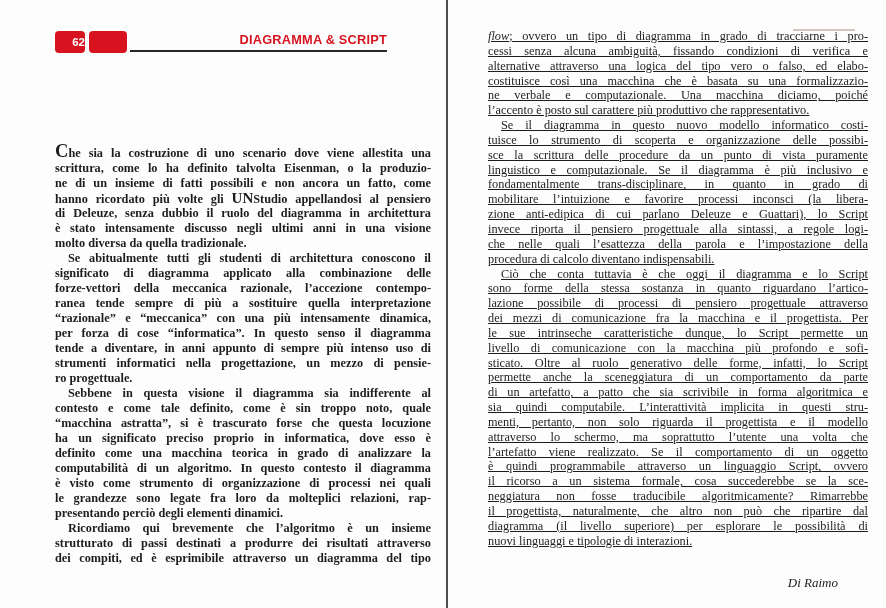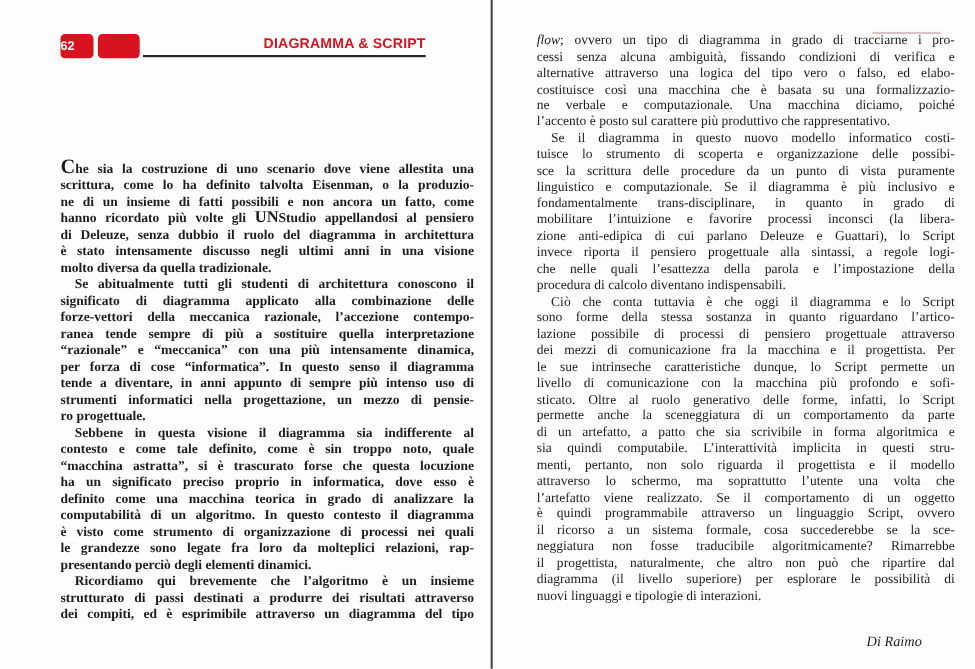--- a/index.html
+++ b/index.html
@@ -5,39 +5,39 @@
   html,body{margin:0;padding:0;}
   body{width:886px;height:608px;background:#ffffff;}
   .scan{position:relative;width:886px;height:608px;background:#fdfdfd;overflow:hidden;
         font-family:"Liberation Serif","DejaVu Serif",serif;color:var(--ink,#1d1d1d);}
 
   
   .spine{position:absolute;left:446px;top:0;width:2px;height:608px;background:var(--spine,#4e4e4e);}
 
   
   .badge{position:absolute;top:31px;height:22px;background:var(--accent,#d6131f);border-radius:4px;}
-  .badge1{left:55px;width:30px;display:flex;align-items:center;justify-content:flex-start;}
+  .badge1{left:55px;width:30px;display:flex;align-items:center;justify-content:flex-end;}
   .badge1 span{color:#ffffff;font-family:"Liberation Sans","DejaVu Sans",sans-serif;
                font-weight:bold;font-size:11.5px;}
   .badge2{left:89px;width:38px;}
   .running-title{position:absolute;left:135px;top:30px;width:252px;height:19px;line-height:19px;
                  text-align:right;color:var(--accent,#d6131f);
                  font-family:"Liberation Sans","DejaVu Sans",sans-serif;
                  font-weight:bold;font-size:12.8px;letter-spacing:.2px;}
   .hdr-rule{position:absolute;left:130px;top:50px;width:257px;height:2px;background:var(--rule,#282828);}
 
   
   .artifact{position:absolute;left:793px;top:29px;width:62px;height:2px;background:var(--artifact,#d9c2c2);}
 
   
   .col{position:absolute;font-size:12.3px;}
   .col-left{left:55px;top:146px;width:376px;font-weight:bold;}
   .col-right{left:488px;top:29px;width:380px;}
   .line{text-align:justify;text-align-last:justify;height:15px;line-height:15px;overflow:visible;}
-  .col-right .line{height:14.85px;line-height:14.85px;}
+  .col-right .line{height:14.85px;line-height:14.85px;text-decoration:underline;}
   .line.pl{text-align-last:left;}
   .line.ind{padding-left:13px;}
   .initial{font-size:18.5px;line-height:10px;}
   .sc{font-size:15px;}
   .i{font-style:italic;}
 
   .signature{position:absolute;left:488px;top:575px;width:350px;height:15px;line-height:15px;
              text-align:right;font-style:italic;font-size:13px;}
 </style>
 </head>

